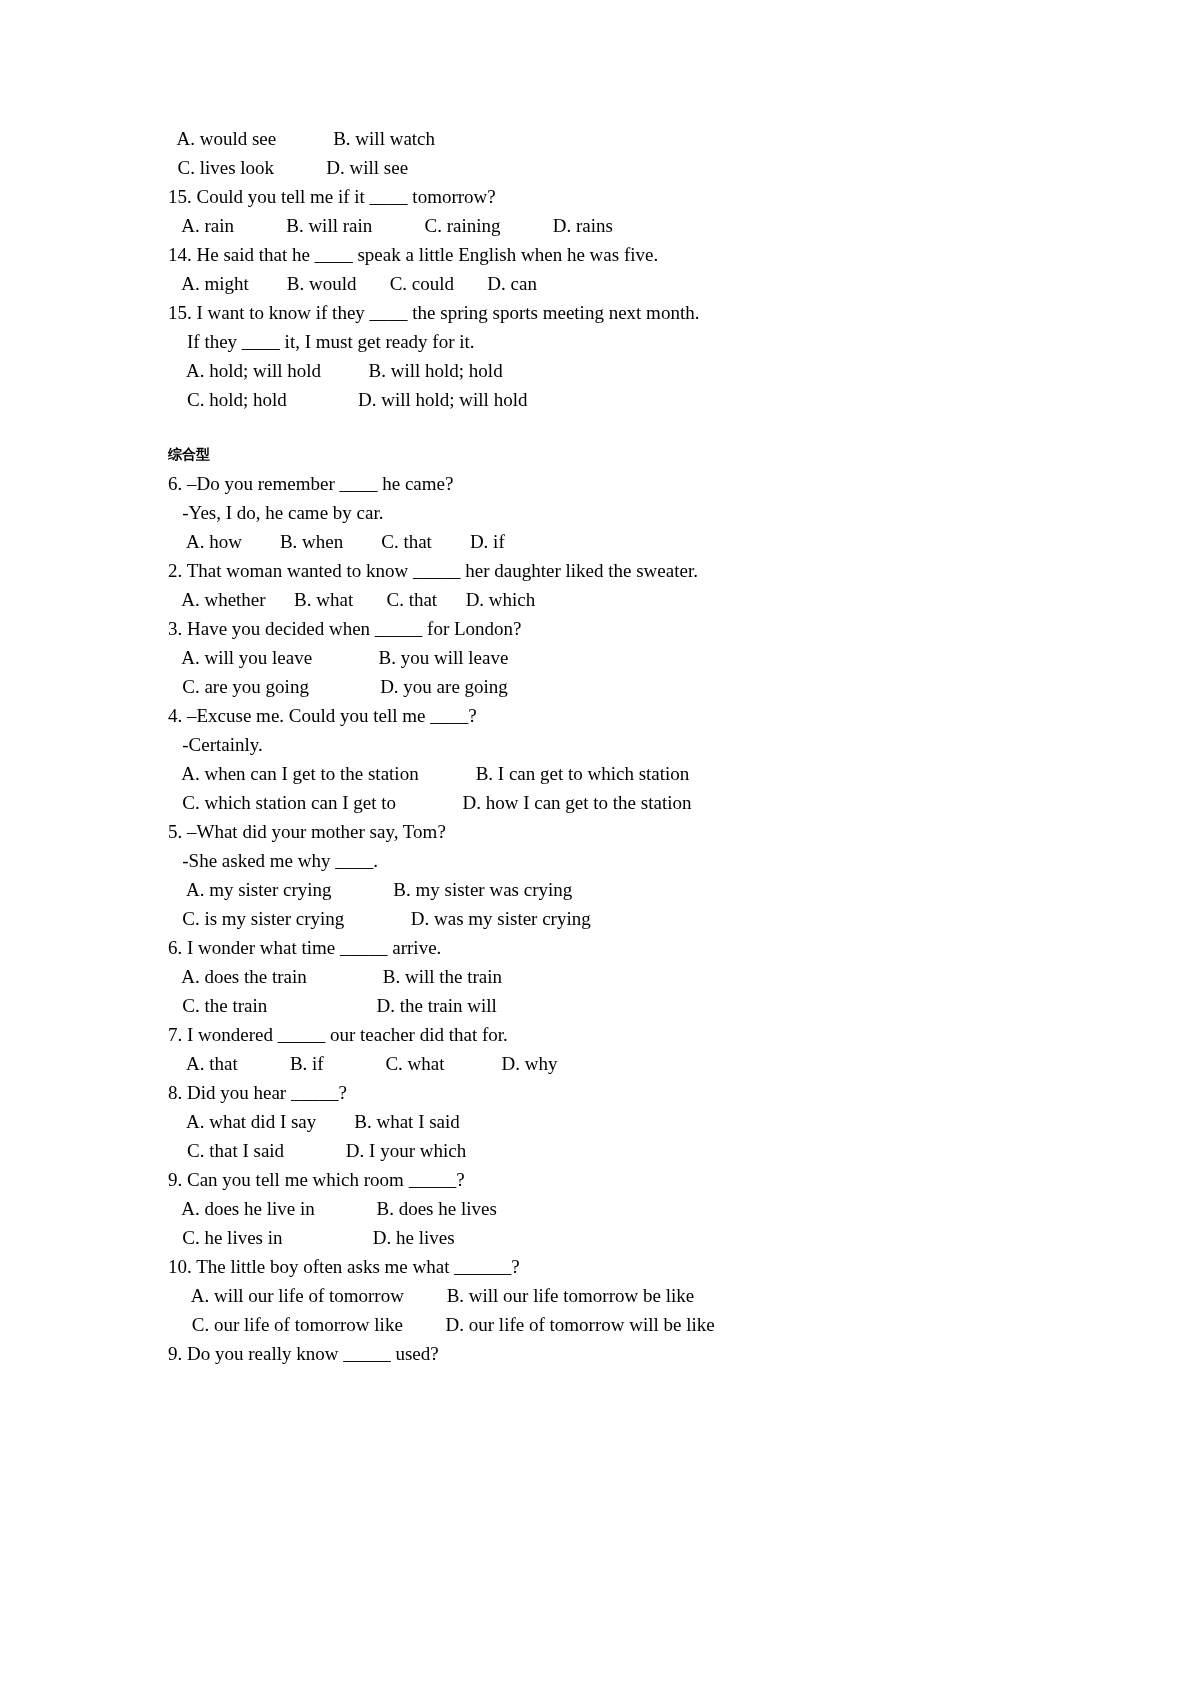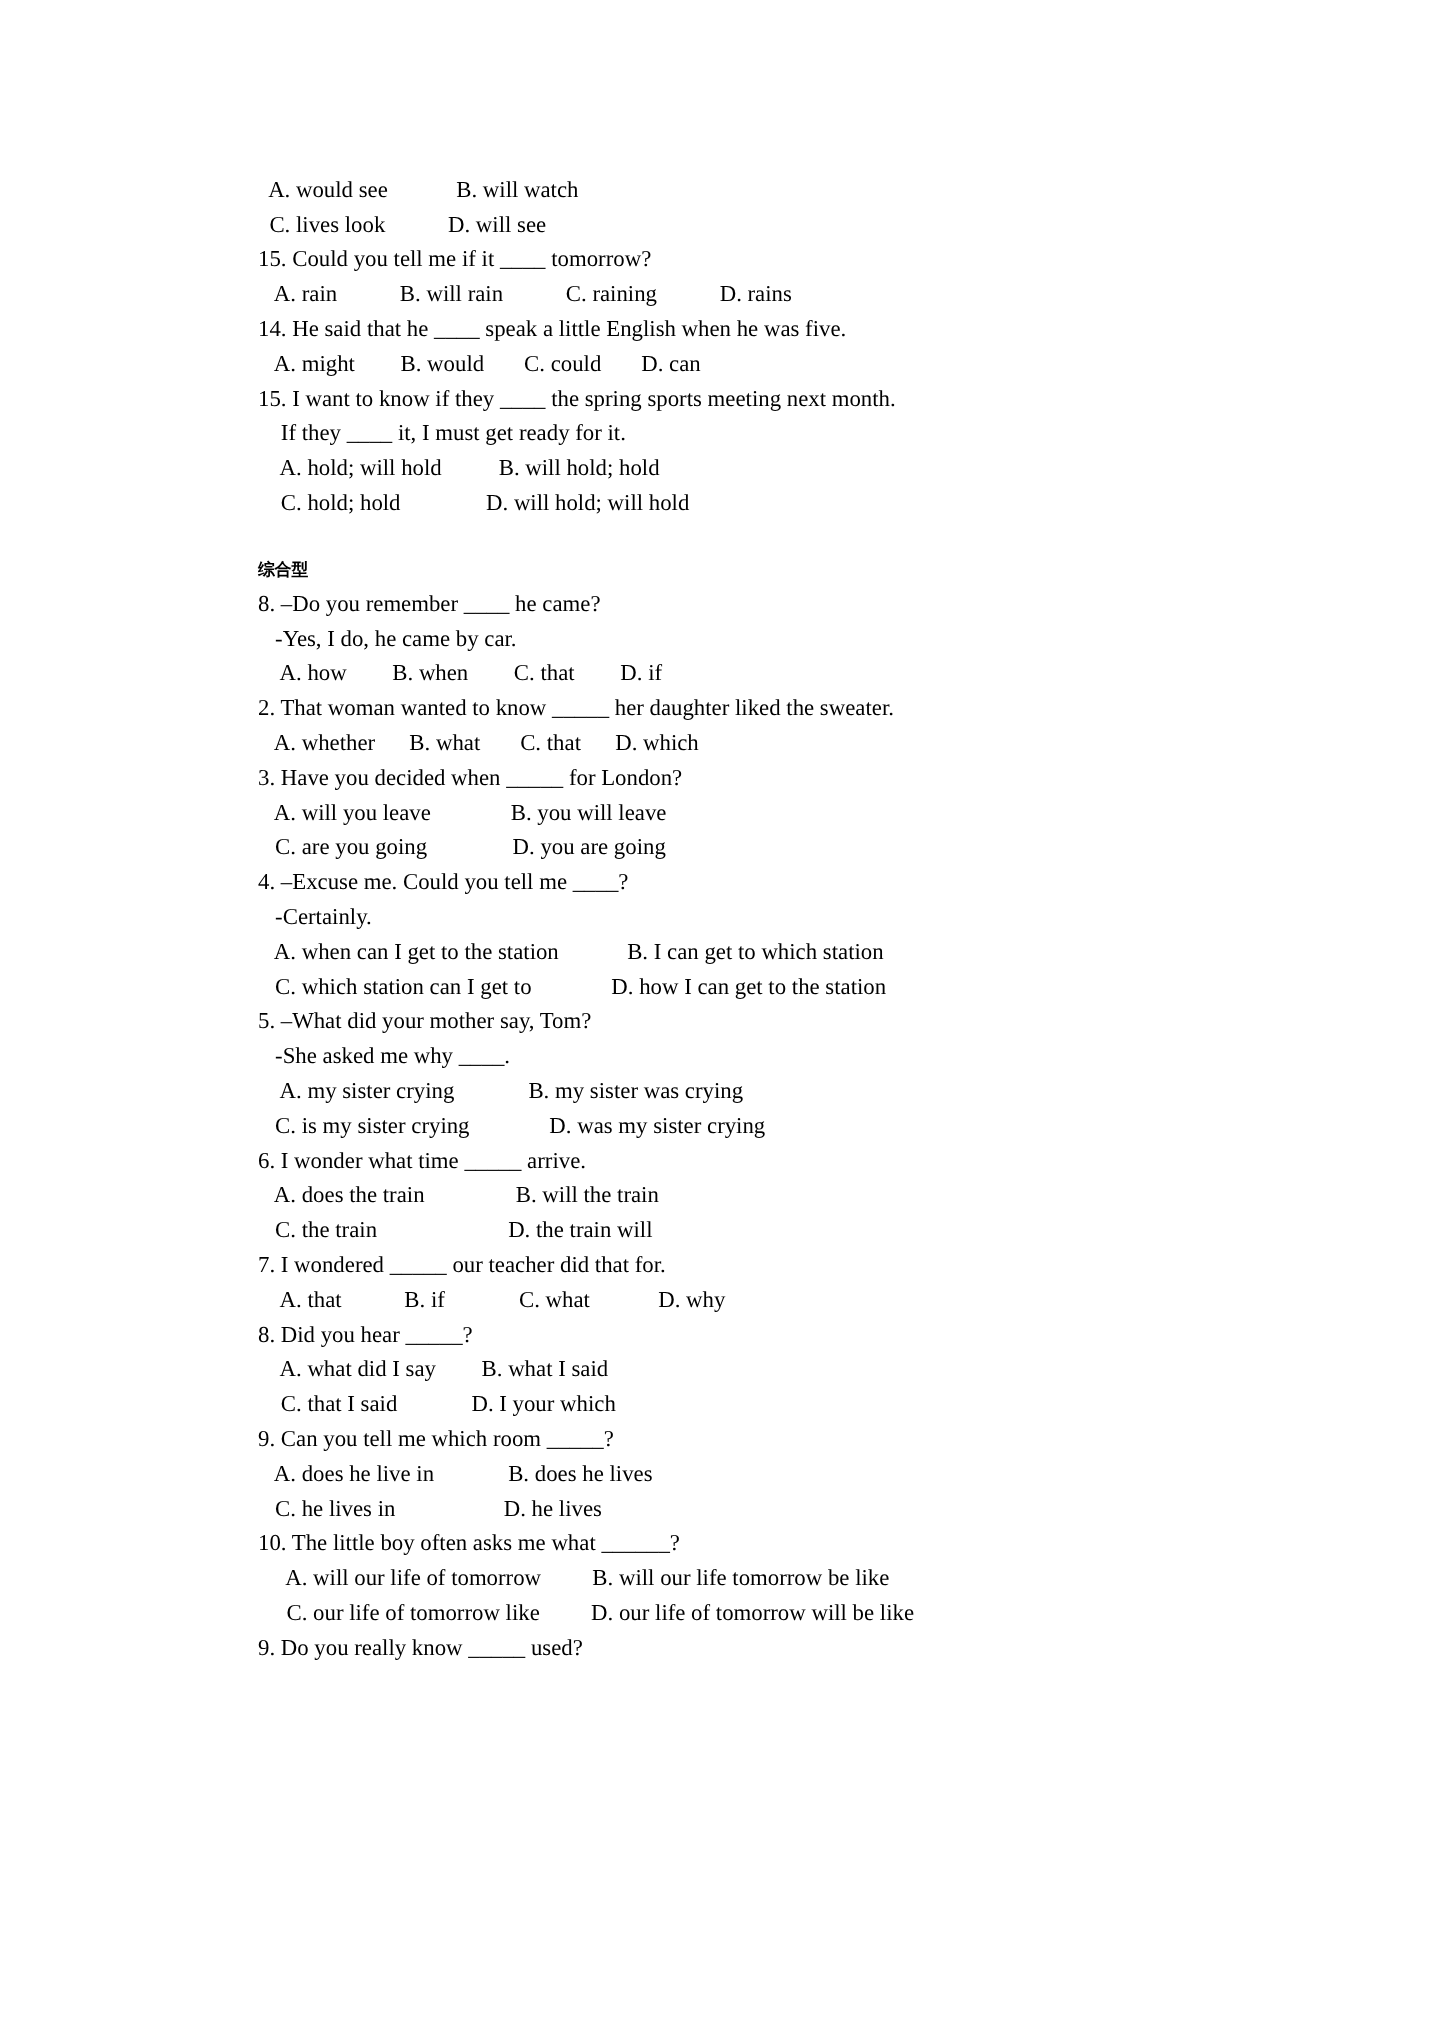--- a/index.html
+++ b/index.html
@@ -11,24 +11,23 @@
     position: relative;
     width: 1200px;
     height: 1698px;
     background: #ffffff;
     overflow: hidden;
     font-family: "Liberation Serif", "DejaVu Serif", serif;
     color: #000000;
   }
   .doc-body {
     position: absolute;
-    top: 144px;
+    top: 124px;
     left: 168px;
     right: 60px;
-    margin-left: 47px;
   }
   .line {
     font-size: 19px;
     line-height: 29px;
     white-space: pre;
     min-height: 29px;
   }
   .line.bold {
     font-weight: bold;
     font-family: "Liberation Sans", "DejaVu Sans", sans-serif;
@@ -49,21 +48,21 @@
       <div class="line">15. Could you tell me if it ____ tomorrow?</div>
       <div class="line">   A. rain           B. will rain           C. raining           D. rains</div>
       <div class="line">14. He said that he ____ speak a little English when he was five.</div>
       <div class="line">   A. might        B. would       C. could       D. can</div>
       <div class="line">15. I want to know if they ____ the spring sports meeting next month.</div>
       <div class="line">    If they ____ it, I must get ready for it.</div>
       <div class="line">    A. hold; will hold          B. will hold; hold</div>
       <div class="line">    C. hold; hold               D. will hold; will hold</div>
       <div class="line blank"></div>
       <div class="line bold">综合型</div>
-      <div class="line">8. –Do you remember ____ he came?</div>
+      <div class="line">6. –Do you remember ____ he came?</div>
       <div class="line">   -Yes, I do, he came by car.</div>
       <div class="line">    A. how        B. when        C. that        D. if</div>
       <div class="line">2. That woman wanted to know _____ her daughter liked the sweater.</div>
       <div class="line">   A. whether      B. what       C. that      D. which</div>
       <div class="line">3. Have you decided when _____ for London?</div>
       <div class="line">   A. will you leave              B. you will leave</div>
       <div class="line">   C. are you going               D. you are going</div>
       <div class="line">4. –Excuse me. Could you tell me ____?</div>
       <div class="line">   -Certainly.</div>
       <div class="line">   A. when can I get to the station            B. I can get to which station</div>

